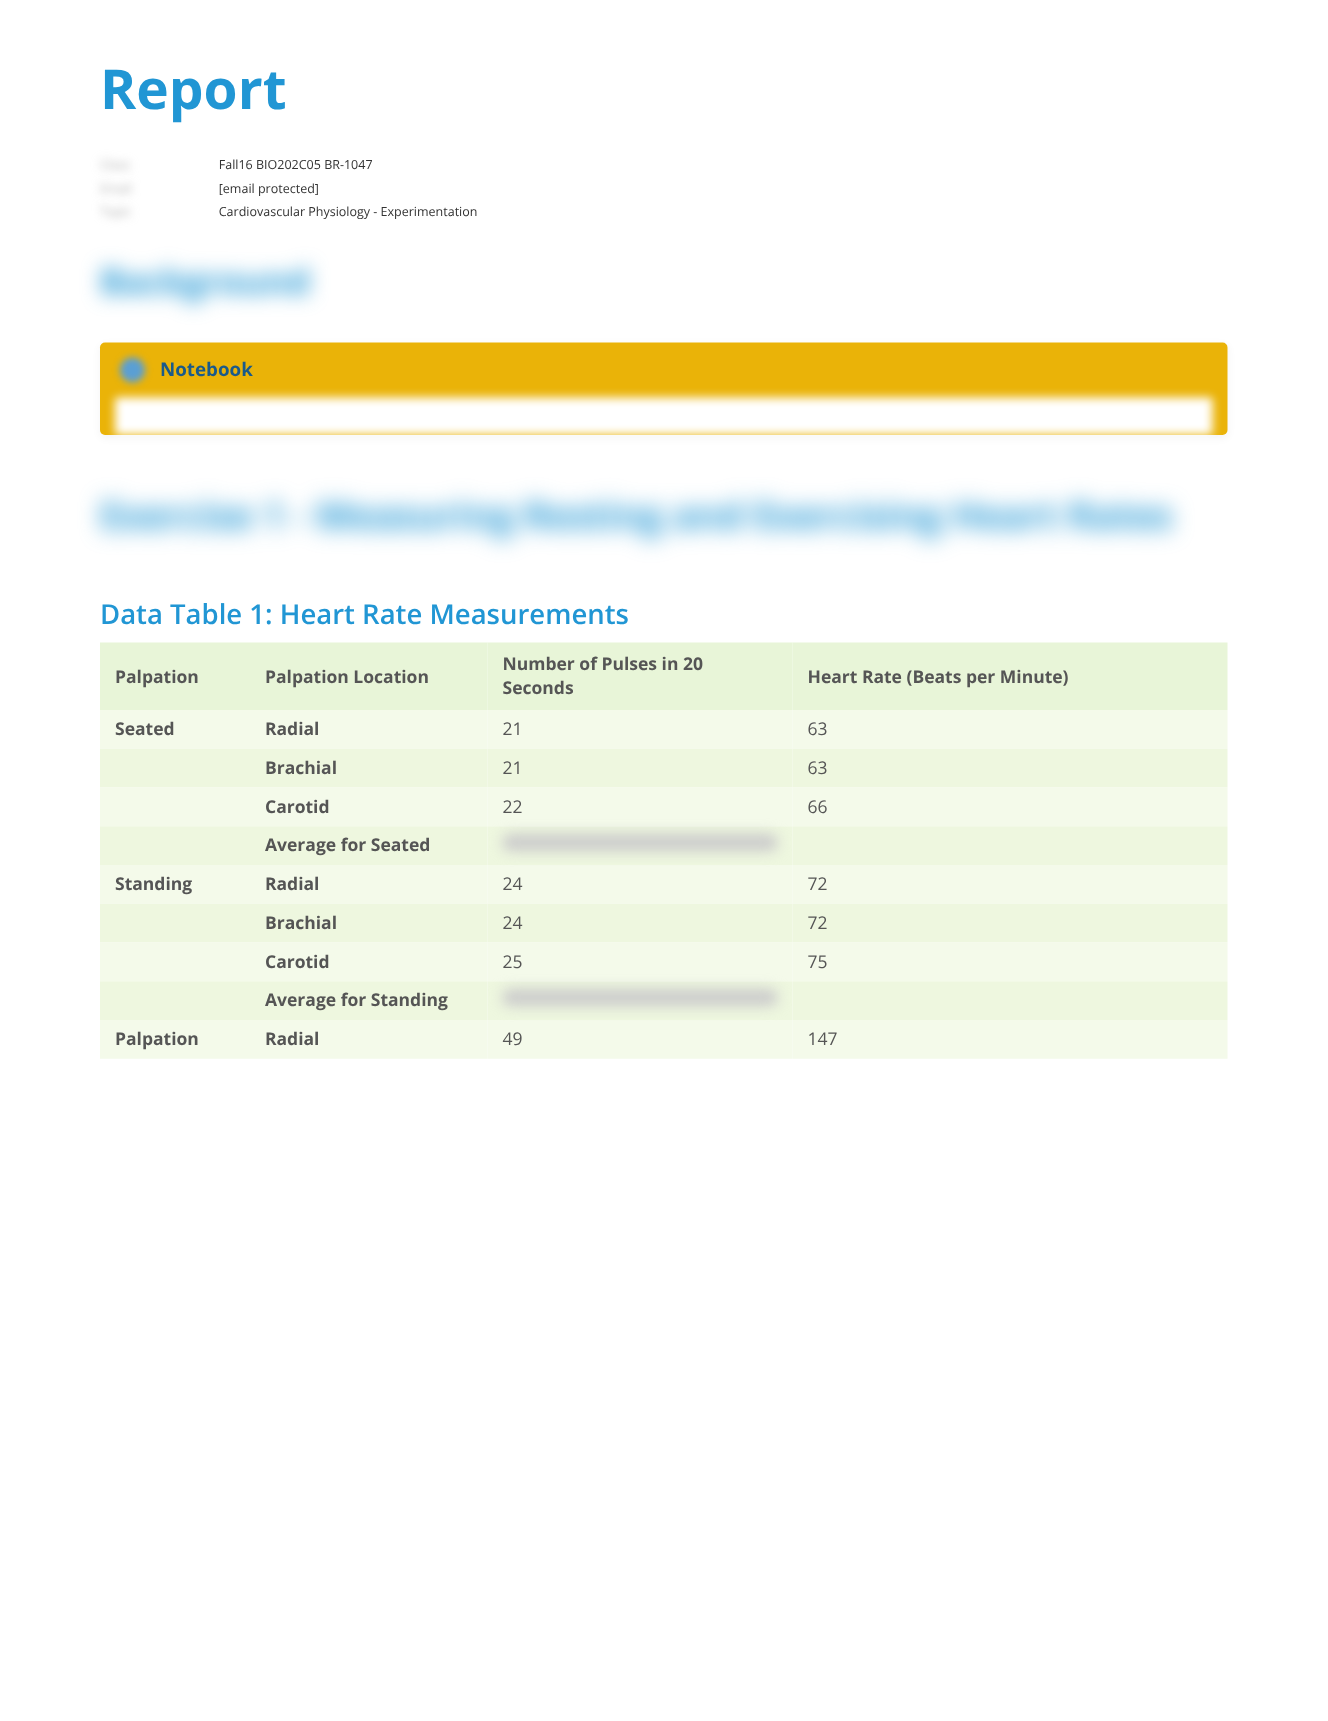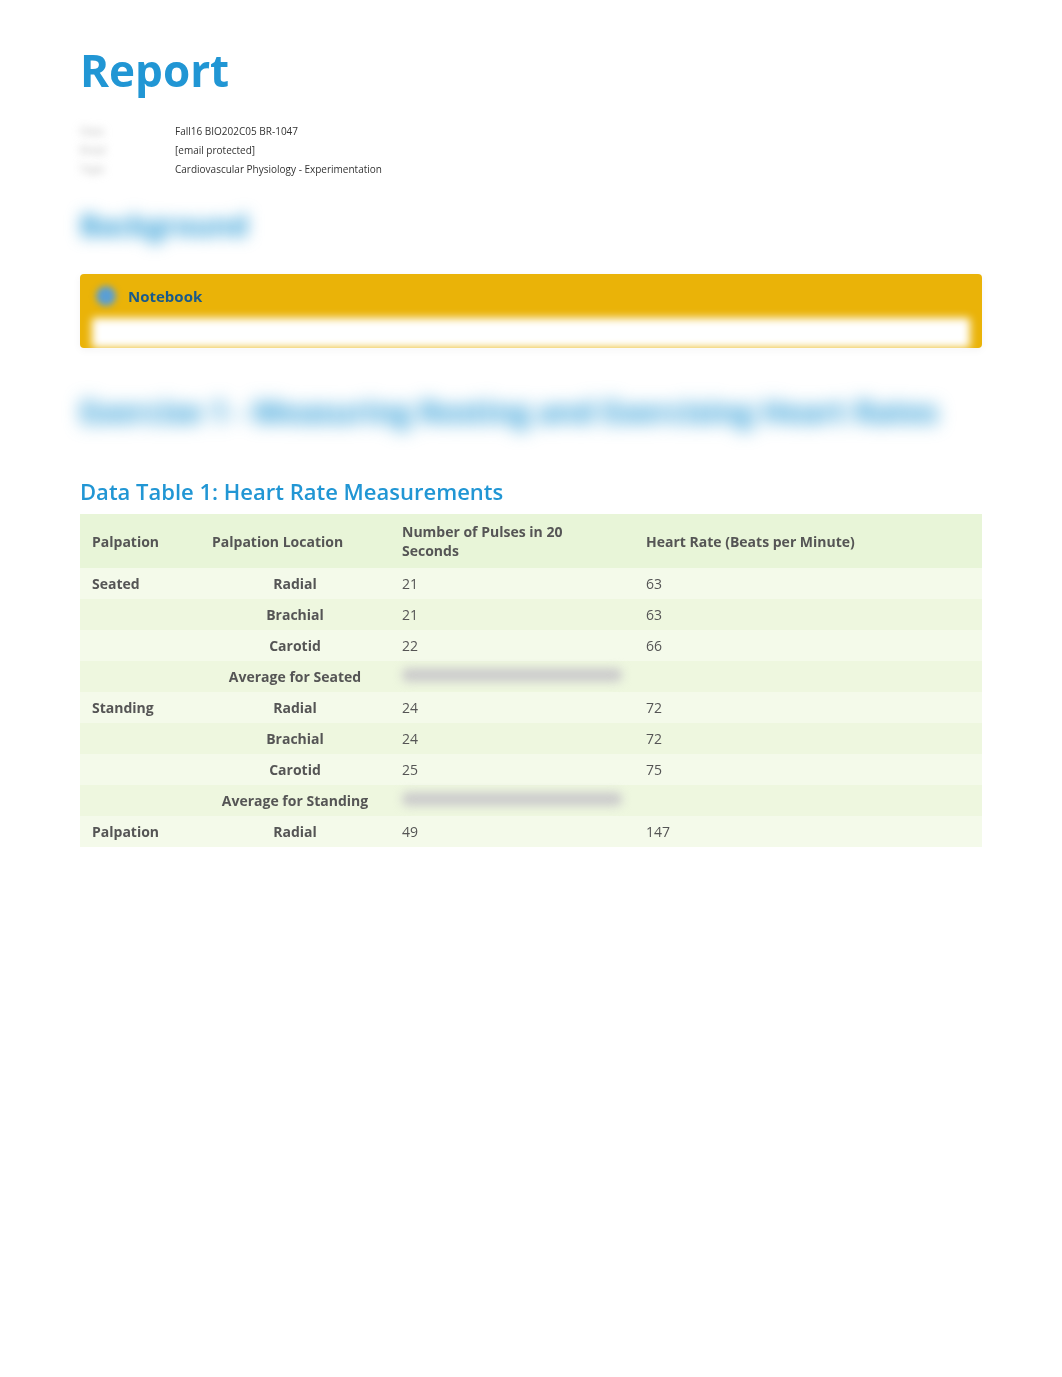--- a/index.html
+++ b/index.html
@@ -113,21 +113,20 @@
       color: #555;
       vertical-align: top;
     }
     .activity-cell {
       font-weight: 700;
       color: #555;
     }
     .palpation-cell {
       font-weight: 700;
       color: #2196d4;
-      text-align: center;
     }
     .blurred-value {
       display: inline-block;
       width: 220px;
       height: 14px;
       background: #ccc;
       border-radius: 6px;
       filter: blur(5px);
     }
     .col-activity { width: 120px; }

